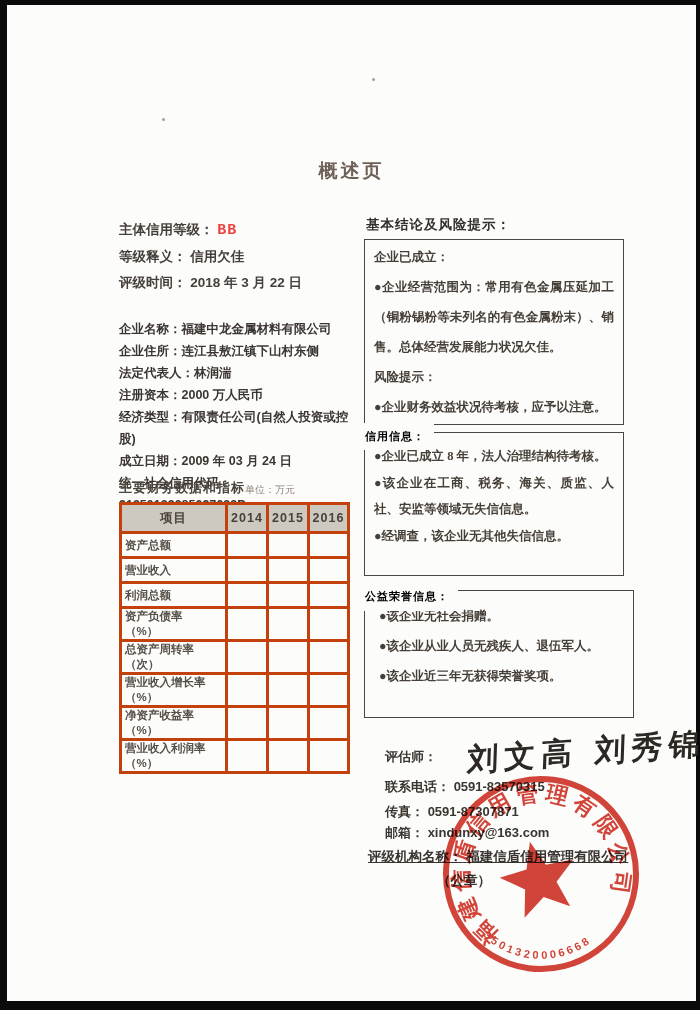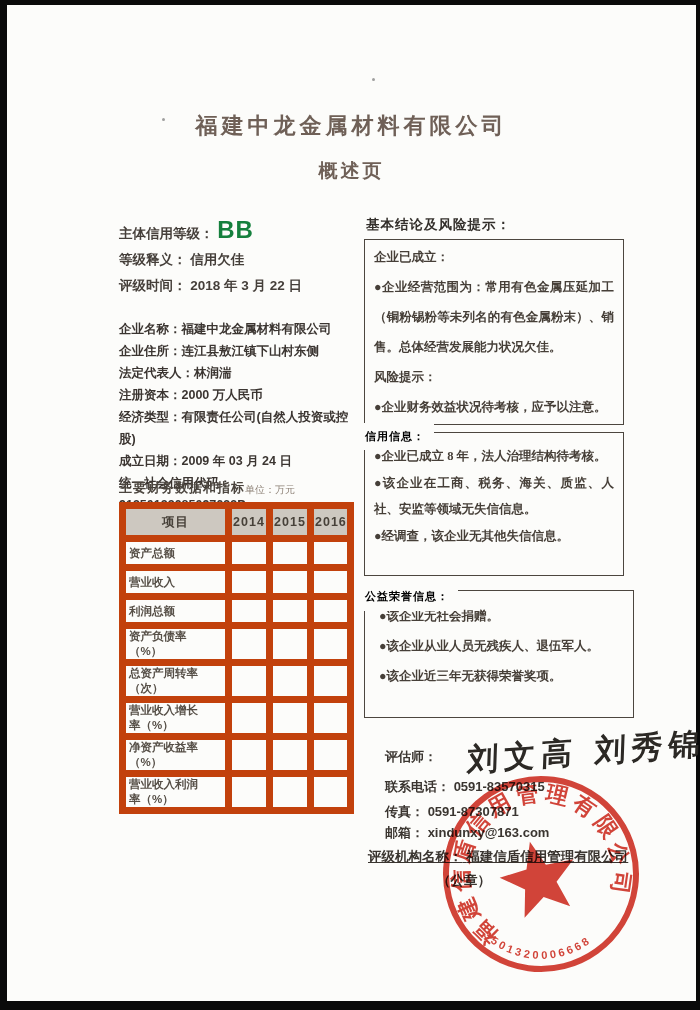--- a/index.html
+++ b/index.html
@@ -23,35 +23,35 @@
     position:absolute; top:153px; left:0; right:0; text-align:center;
     font-size:19px; font-weight:700; letter-spacing:3px; color:#6f6057;
   }
 
   
   .rating-block {
     position:absolute; left:112px; top:212px; width:240px;
     font-size:13.5px; font-weight:700; color:#453f3a; line-height:26px;
   }
   .grade-value {
-    font-size:24px; font-weight:600; color:#15803d; letter-spacing:1px;
-    font-family:Liberation Sans, sans-serif;
+    font-size:15px; font-weight:600; color:#ef4444; letter-spacing:1px;
+    font-family:Liberation Mono, monospace;
   }
   .company-block {
     position:absolute; left:112px; top:313px; width:236px;
     font-size:12.5px; font-weight:700; color:#3b3531; line-height:22px;
   }
   .co-line { margin:0; }
 
   .table-section { position:absolute; left:112px; top:474px; width:228px; }
   .table-title-row { display:flex; justify-content:flex-start; align-items:flex-end; margin-bottom:5px; }
   .table-title { font-size:13px; font-weight:700; color:#4c463f; letter-spacing:1px; }
   .table-unit { font-size:10px; color:#8d8176; }
   table.fin { border-collapse:collapse; width:228px; table-layout:fixed; }
-  table.fin th, table.fin td { border:7px solid #c2410c; }
+  table.fin th, table.fin td { border:3px solid #c2410c; }
   table.fin th { background:#cdc8c0; height:24px; font-size:12.5px; color:#474139; letter-spacing:1px; }
   table.fin td.row-label { height:20px; font-size:11.5px; font-weight:700; color:#564f47; padding:0 16px 0 3px; }
   table.fin td.cell-empty { height:20px; }
 
   
   .right-col { position:absolute; left:357px; top:211px; width:262px; color:#3e3934; }
   .rc-header { position:absolute; top:0; left:2px; font-size:13.5px; font-weight:700; color:#332f2b; letter-spacing:1px; }
   .box1 {
     position:absolute; top:23px; left:0; width:240px; height:182px;
     border:1.5px solid #4c463f; padding:2px 9px 0;
@@ -91,21 +91,20 @@
   }
 </style>
 </head>
 <body>
 
 <div class="page">
 
   <span class="speck" style="left:365px;top:73px;"></span>
   <span class="speck" style="left:155px;top:113px;"></span>
 
-  <div class="doc-title">福建中龙金属材料有限公司</div>
   <div class="doc-subtitle">概述页</div>
 
   <div class="rating-block">
     <div>
       <span>主体信用等级：</span>
       <span class="grade-value">BB</span>
     </div>
     <div>
       <span>等级释义：</span>
       <span>信用欠佳</span>

